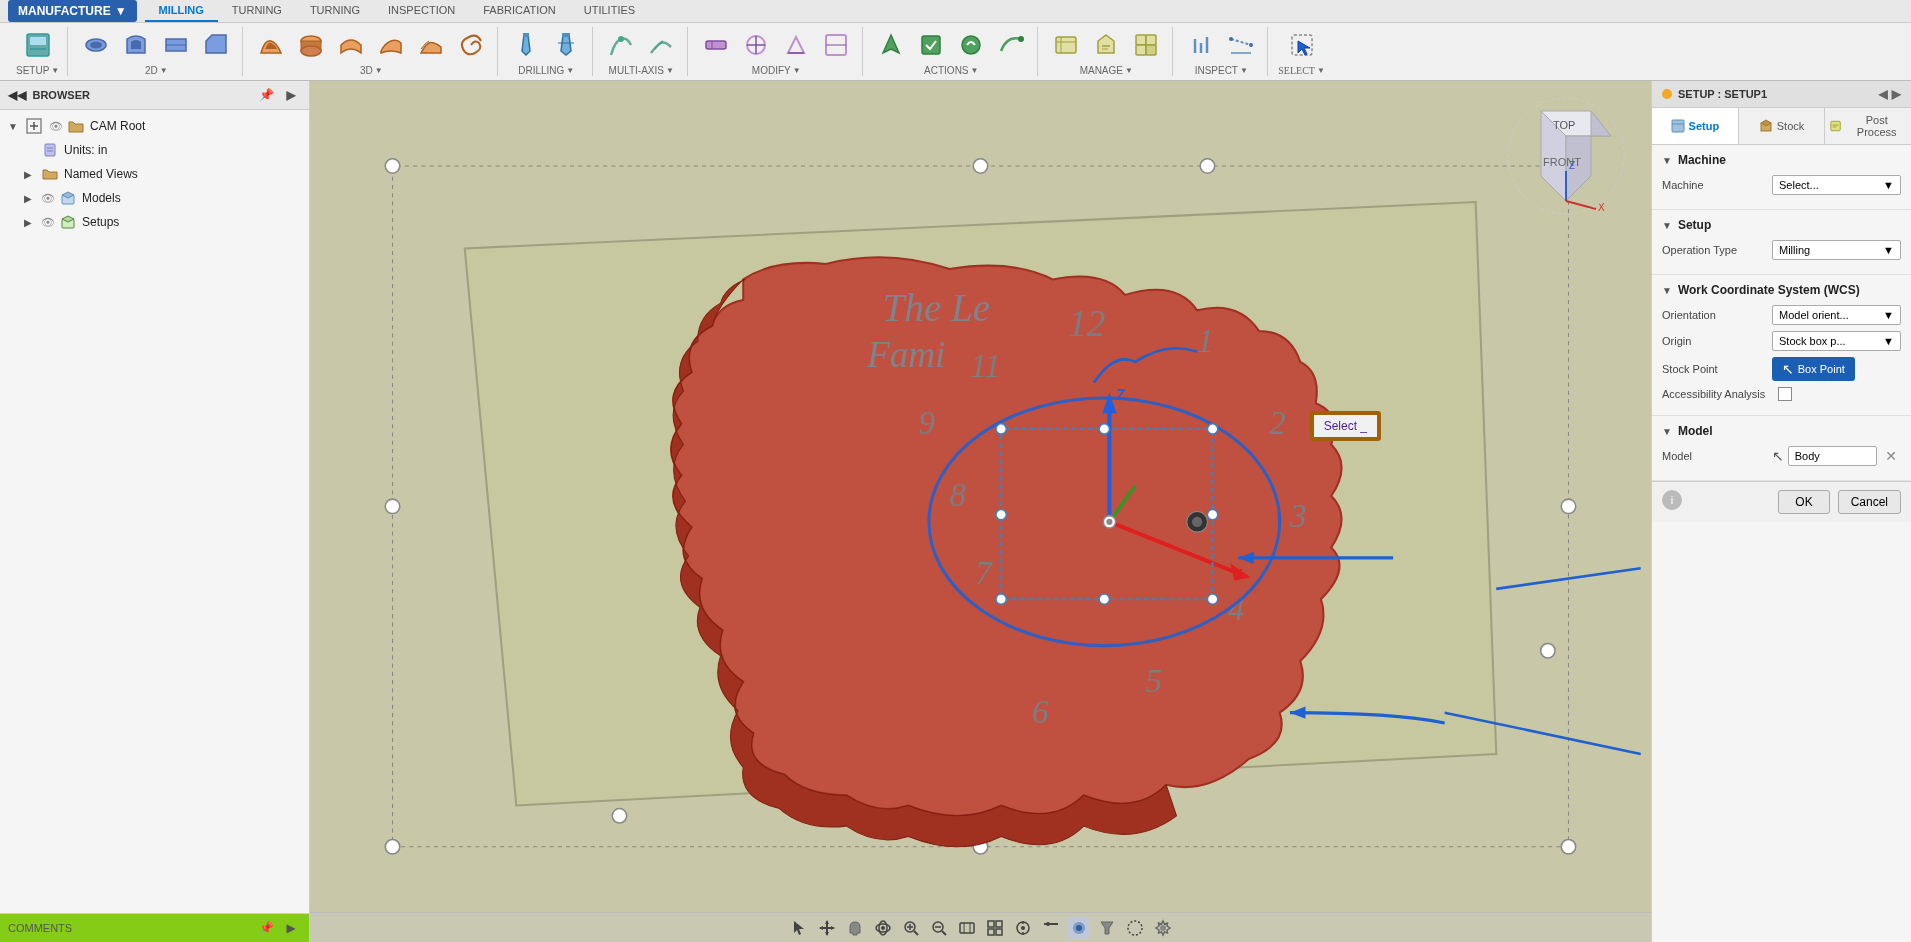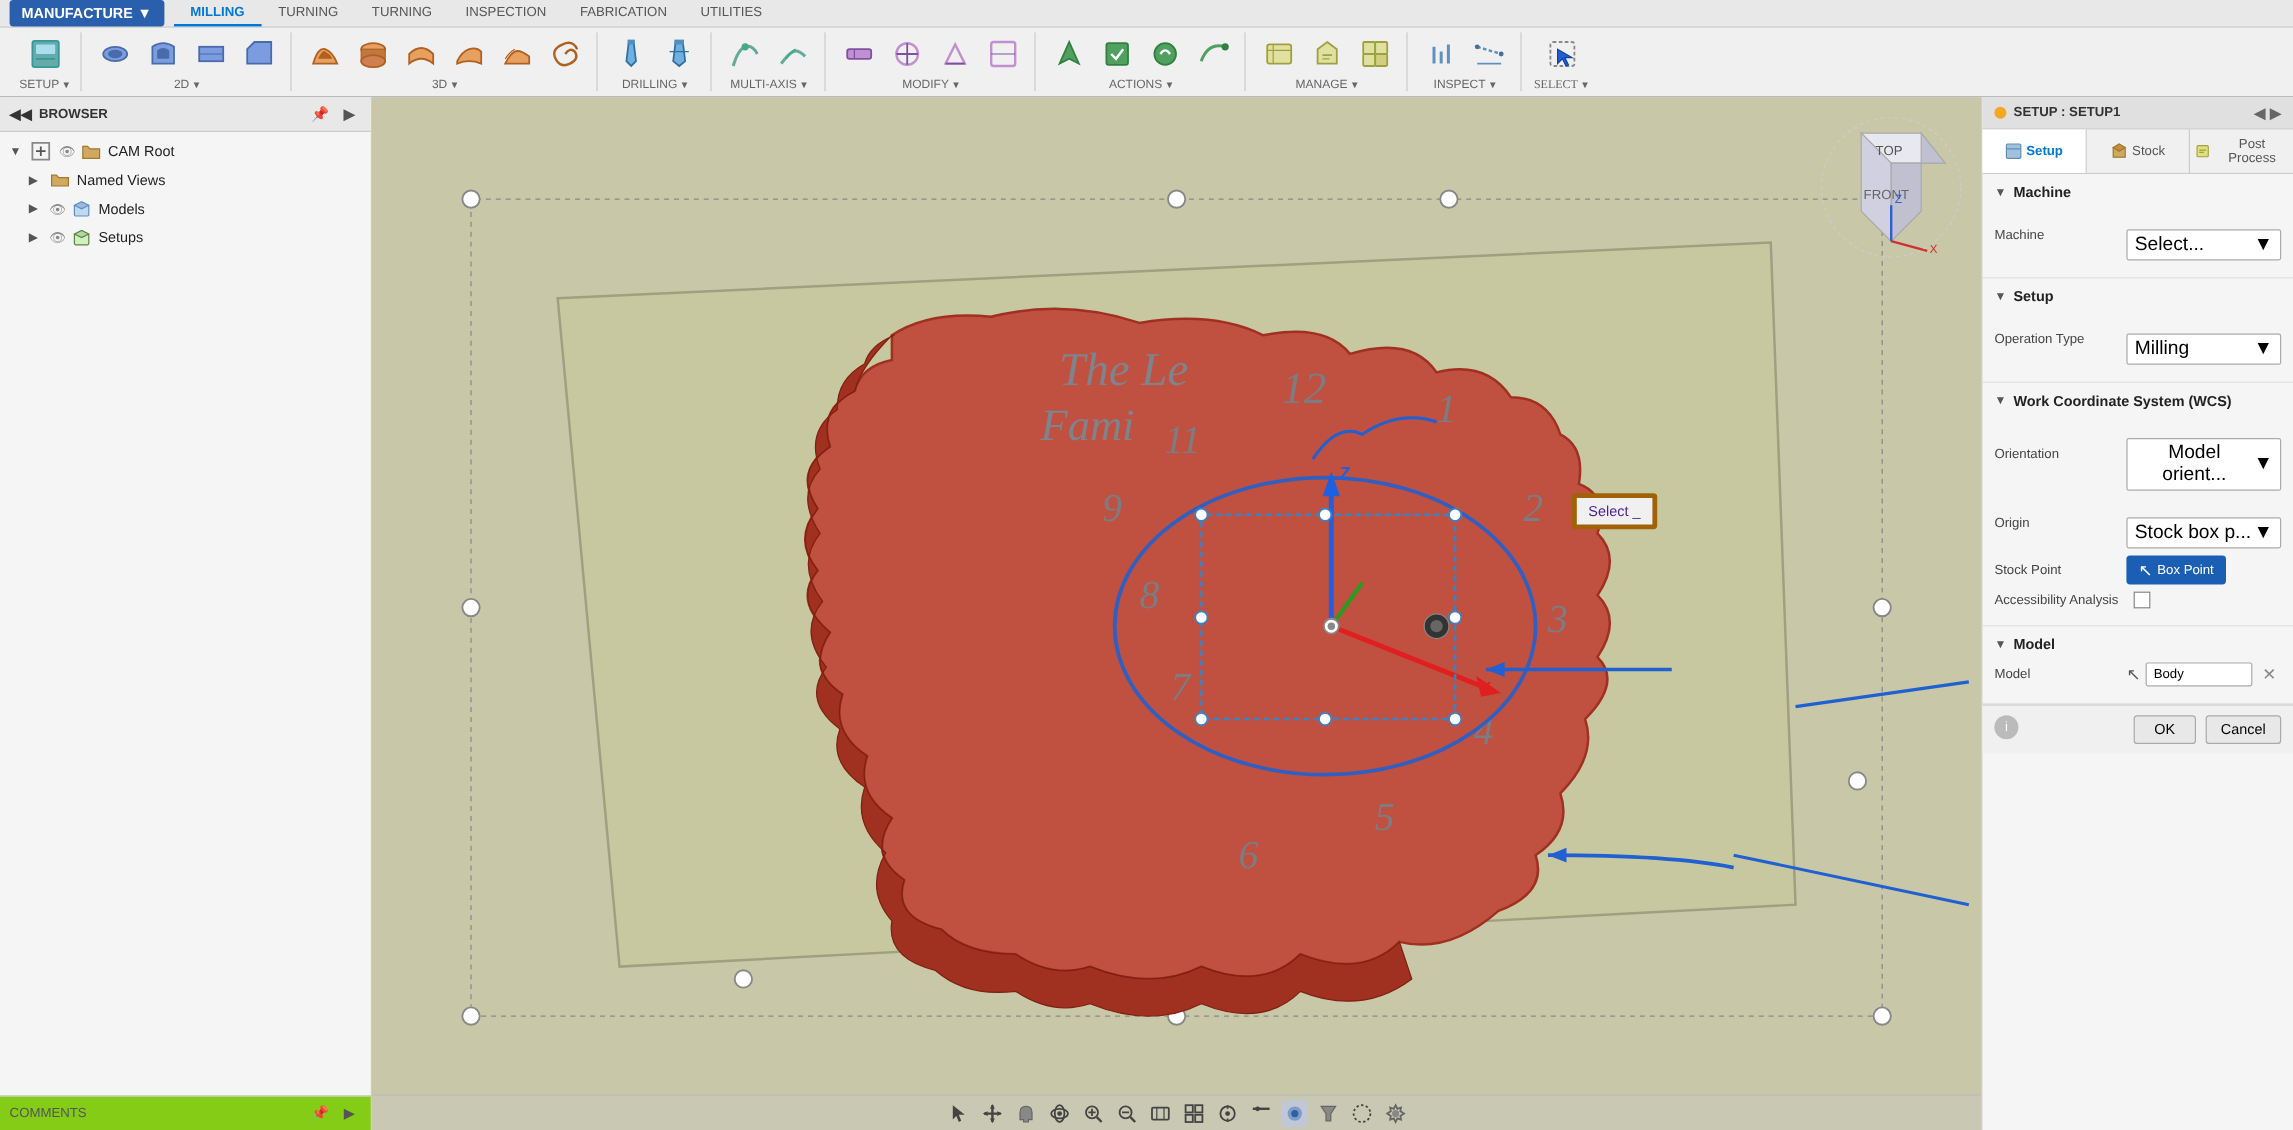--- a/index.html
+++ b/index.html
@@ -46,21 +46,21 @@
     .panel-tabs { display: flex; border-bottom: 1px solid #ccc; background: #f0f0f0; }
     .panel-tab { flex: 1; padding: 6px 4px; text-align: center; font-size: 11px; cursor: pointer; color: #555; border-right: 1px solid #ccc; display: flex; align-items: center; justify-content: center; gap: 4px; }
     .panel-tab:last-child { border-right: none; }
     .panel-tab.active { background: #fff; color: #0078d4; font-weight: 600; }
     .panel-section { padding: 8px 10px; border-bottom: 1px solid #e0e0e0; }
     .panel-section-header { display: flex; align-items: center; gap: 6px; font-size: 12px; font-weight: 600; color: #222; margin-bottom: 8px; cursor: pointer; }
     .section-arrow { font-size: 10px; color: #555; }
     .form-row { display: flex; align-items: center; margin-bottom: 6px; }
     .form-label { font-size: 11px; color: #444; width: 110px; flex-shrink: 0; }
     .form-control { flex: 1; }
-    .select-btn { background: white; border: 1px solid #aaa; border-radius: 2px; padding: 3px 6px; font-size: 16px; cursor: pointer; display: flex; align-items: center; justify-content: space-between; width: 100%; margin-top: 16px; }
+    .select-btn { background: white; border: 1px solid #aaa; border-radius: 2px; padding: 3px 6px; font-size: 11px; cursor: pointer; display: flex; align-items: center; justify-content: space-between; width: 100%; }
     .stock-point-btn { background: #1a5fb4; color: white; border: none; border-radius: 3px; padding: 4px 10px; font-size: 11px; cursor: pointer; display: flex; align-items: center; gap: 4px; }
     .checkbox-row { display: flex; align-items: center; gap: 6px; font-size: 11px; color: #444; margin-bottom: 6px; }
     .checkbox { width: 14px; height: 14px; border: 1px solid #888; background: white; cursor: pointer; }
     .model-row { display: flex; align-items: center; gap: 4px; flex: 1; }
     .model-field { background: white; border: 1px solid #aaa; border-radius: 2px; padding: 3px 6px; font-size: 11px; flex: 1; }
     .x-btn { color: #888; font-size: 14px; cursor: pointer; padding: 0 4px; }
     .panel-footer { display: flex; justify-content: flex-end; gap: 8px; padding: 8px 10px; border-top: 1px solid #ccc; background: #f0f0f0; }
     .ok-btn { background: #e8e8e8; border: 1px solid #aaa; border-radius: 3px; padding: 4px 16px; font-size: 12px; cursor: pointer; }
     .cancel-btn { background: #e8e8e8; border: 1px solid #aaa; border-radius: 3px; padding: 4px 12px; font-size: 12px; cursor: pointer; }
     .info-icon { width: 20px; height: 20px; border-radius: 50%; background: #bbb; display: flex; align-items: center; justify-content: center; font-size: 11px; color: white; cursor: pointer; flex-shrink: 0; }
@@ -407,20 +407,32 @@
         </div>
         <div class="eye-icon">👁</div>
         <div class="tree-icon">
           <svg width="18" height="18" viewBox="0 0 18 18">
               <path d="M2 5 L2 15 L16 15 L16 7 L8 7 L6 5 Z" fill="#d0a860" stroke="#a07830" stroke-width="1"></path>
             </svg>
         </div>
         <span class="tree-label">CAM Root</span>
       </div>
 
+      <div class="tree-item">
+        <div class="tree-indent"></div>
+        <div class="tree-expand" style="visibility:hidden;">▶</div>
+        <div class="tree-icon">
+          <svg width="16" height="16" viewBox="0 0 16 16">
+              <rect x="3" y="2" width="10" height="12" rx="1" fill="#c0c0f0" stroke="#8080c0" stroke-width="1"></rect>
+              <line x1="5" y1="6" x2="11" y2="6" stroke="#8080c0" stroke-width="1"></line>
+              <line x1="5" y1="9" x2="11" y2="9" stroke="#8080c0" stroke-width="1"></line>
+            </svg>
+        </div>
+        <span class="tree-label">Units: in</span>
+      </div>
 
       <div class="tree-item">
         <div class="tree-indent"></div>
         <div class="tree-expand">▶</div>
         <div class="tree-icon">
           <svg width="16" height="16" viewBox="0 0 16 16">
               <path d="M1 4 L1 13 L15 13 L15 6 L7 6 L5 4 Z" fill="#d0a860" stroke="#a07830" stroke-width="1"></path>
             </svg>
         </div>
         <span class="tree-label">Named Views</span>
@@ -577,21 +589,21 @@
 
       <path d="M 1100,590 Q 1050,580 950,580" stroke="#2060d0" stroke-width="3" fill="none"></path>
       <polygon points="950,580 965,574 965,586" fill="#2060d0"></polygon>
 
       <path d="M 760,260 Q 780,230 800,240 Q 830,220 860,230" stroke="#2060d0" stroke-width="2.5" fill="none"></path>
 
       <line x1="1150" y1="460" x2="1290" y2="440" stroke="#2060d0" stroke-width="2.5"></line>
       <line x1="1100" y1="580" x2="1290" y2="620" stroke="#2060d0" stroke-width="2.5"></line>
     </svg>
 
-    <div class="nav-cube" style="position:absolute;top:10px;right:10px;width:130px;height:130px;text-align:right;">
+    <div class="nav-cube" style="position:absolute;top:10px;right:20px;width:130px;height:130px;text-align:right;">
       <svg width="130" height="130" viewBox="0 0 130 130">
 
         <rect width="130" height="130" fill="transparent"></rect>
 
         <polygon points="40,20 90,20 110,45 65,45" fill="#e8e8f0" stroke="#aaa" stroke-width="1"></polygon>
 
         <polygon points="40,20 40,85 65,110 65,45" fill="#d0d0e0" stroke="#aaa" stroke-width="1"></polygon>
 
         <polygon points="90,20 90,85 65,110 65,45 110,45" fill="#c0c0d0" stroke="#aaa" stroke-width="1"></polygon>
 

